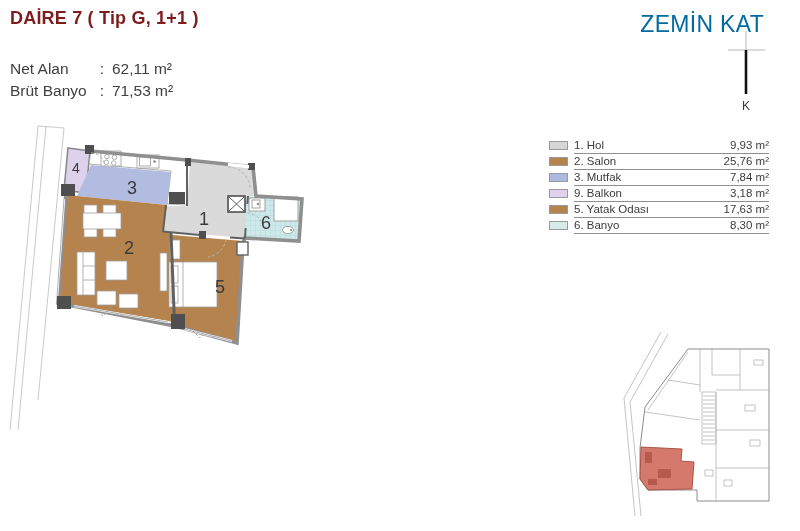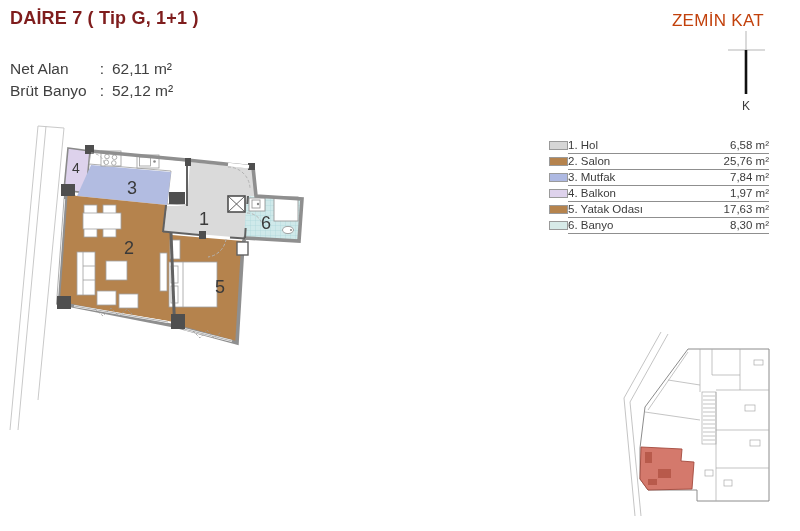--- a/index.html
+++ b/index.html
@@ -8,26 +8,26 @@
     font-family:"Liberation Sans",sans-serif;color:#2e2e2e;
   }
   
   .hdr{position:absolute;left:10px;top:8px;}
   .hdr .title{font-size:18px;font-weight:bold;color:#7f1d1d;letter-spacing:.2px;}
   .areas{position:absolute;left:10px;top:58px;font-size:15.5px;color:#404040;}
   .arow{display:flex;line-height:22px;}
   .arow .lab{width:82px;}
   .arow .sep{width:20px;text-align:center;}
   
-  .floor{position:absolute;top:11px;right:36px;font-size:17px;color:#c2410c;letter-spacing:.3px;}
+  .floor{position:absolute;top:11px;right:36px;font-size:23px;color:#0369a1;letter-spacing:.3px;}
   
   .legend{position:absolute;left:549px;top:139px;width:220px;}
   .lrow{display:flex;align-items:flex-start;height:16px;}
   .sw{width:19px;height:9px;margin-top:2px;border:1px solid #9a9a9a;box-sizing:border-box;flex:0 0 19px;}
-  .ltxt{flex:1;display:flex;justify-content:space-between;
+  .ltxt{flex:1;margin-left:6px;display:flex;justify-content:space-between;
         border-bottom:1px solid #8f8f8f;padding-bottom:1px;
         font-size:11.5px;line-height:12.5px;color:#3c3c3c;}
   svg{position:absolute;left:0;top:0;}
   svg text{font-family:"Liberation Sans",sans-serif;}
   .roomnum{fill:#3a3a3a;font-size:18px;}
   .roomnum.small{font-size:14px;}
 </style>
 </head>
 <body>
 
@@ -37,53 +37,53 @@
 
 <div class="areas">
   <div class="arow">
     <span class="lab">Net Alan</span>
     <span class="sep">:</span>
     <span class="val">62,11 m²</span>
   </div>
   <div class="arow">
     <span class="lab">Brüt Banyo</span>
     <span class="sep">:</span>
-    <span class="val">52,12 m²</span>
+    <span class="val">71,53 m²</span>
   </div>
 </div>
 
 <div class="floor">ZEMİN KAT</div>
 
 <div class="legend">
   <div class="lrow">
     <span class="sw" style="background-color: rgb(214, 214, 214);"></span>
     <span class="ltxt">
         <span>1. Hol</span>
-        <span>6,58 m²</span>
+        <span>9,93 m²</span>
       </span>
   </div>
   <div class="lrow">
     <span class="sw" style="background-color: rgb(181, 131, 77);"></span>
     <span class="ltxt">
         <span>2. Salon</span>
         <span>25,76 m²</span>
       </span>
   </div>
   <div class="lrow">
     <span class="sw" style="background-color: rgb(174, 185, 226);"></span>
     <span class="ltxt">
         <span>3. Mutfak</span>
         <span>7,84 m²</span>
       </span>
   </div>
   <div class="lrow">
     <span class="sw" style="background-color: rgb(222, 210, 236);"></span>
     <span class="ltxt">
-        <span>4. Balkon</span>
-        <span>1,97 m²</span>
+        <span>9. Balkon</span>
+        <span>3,18 m²</span>
       </span>
   </div>
   <div class="lrow">
     <span class="sw" style="background-color: rgb(181, 131, 77);"></span>
     <span class="ltxt">
         <span>5. Yatak Odası</span>
         <span>17,63 m²</span>
       </span>
   </div>
   <div class="lrow">

